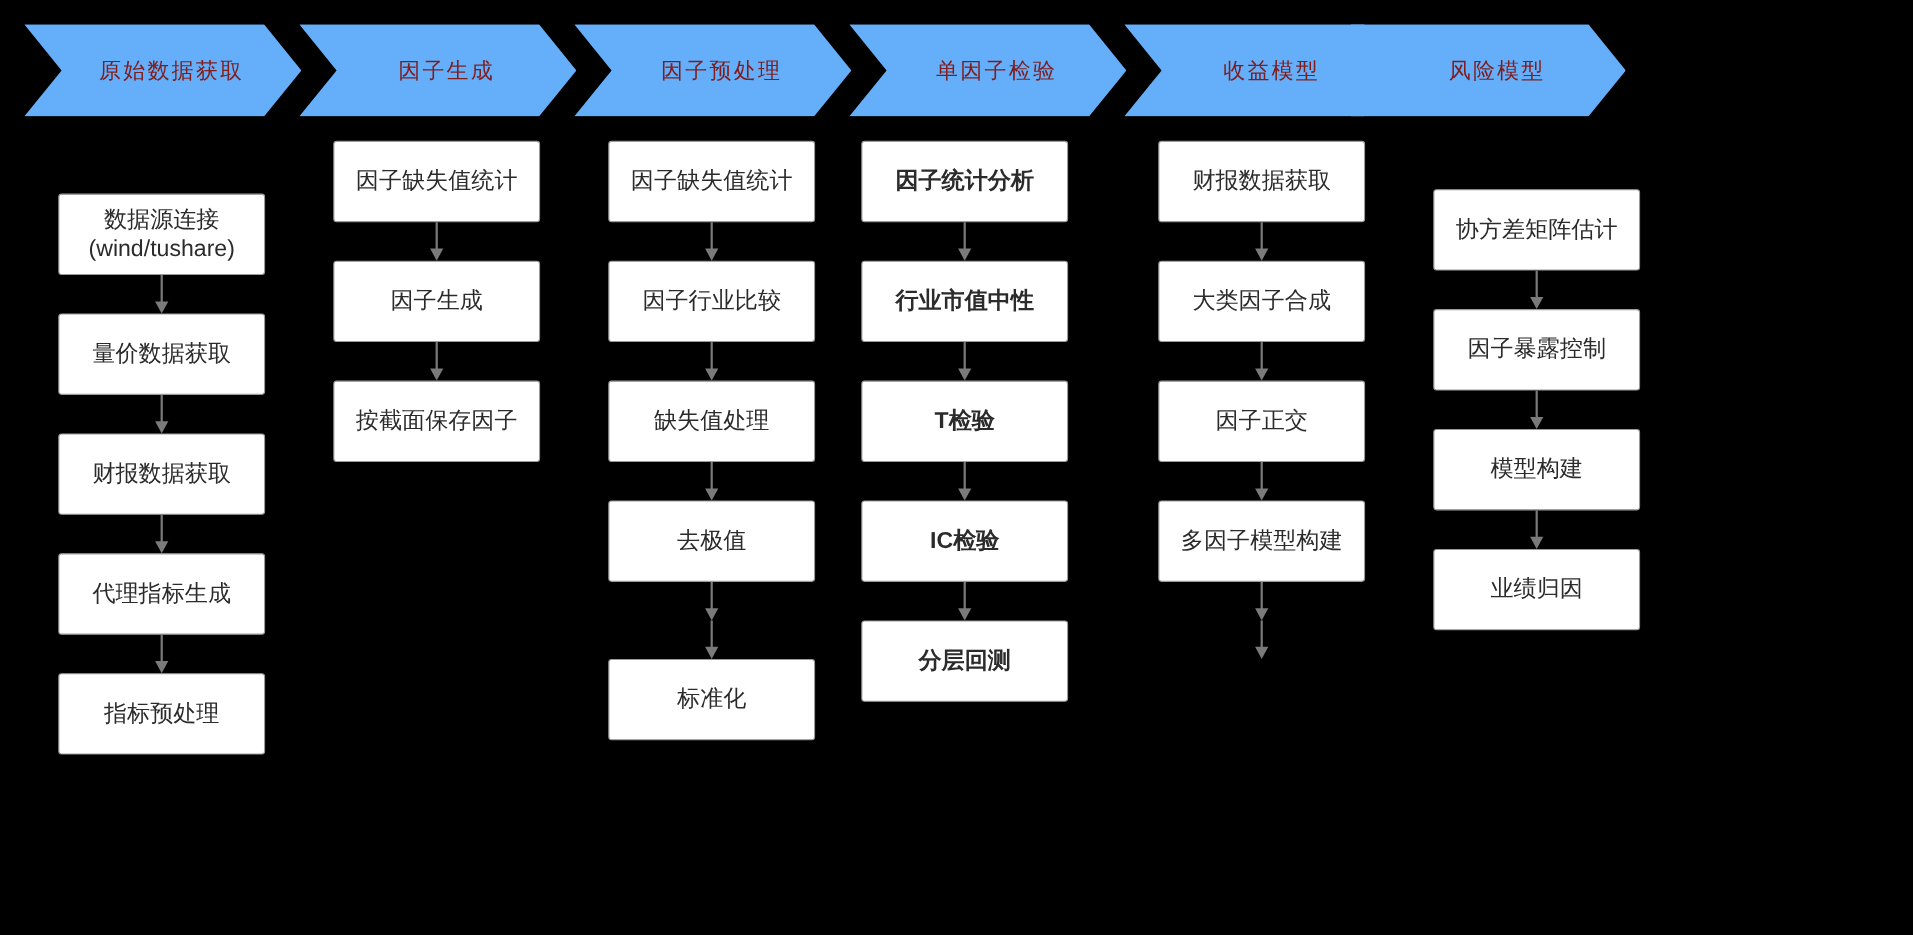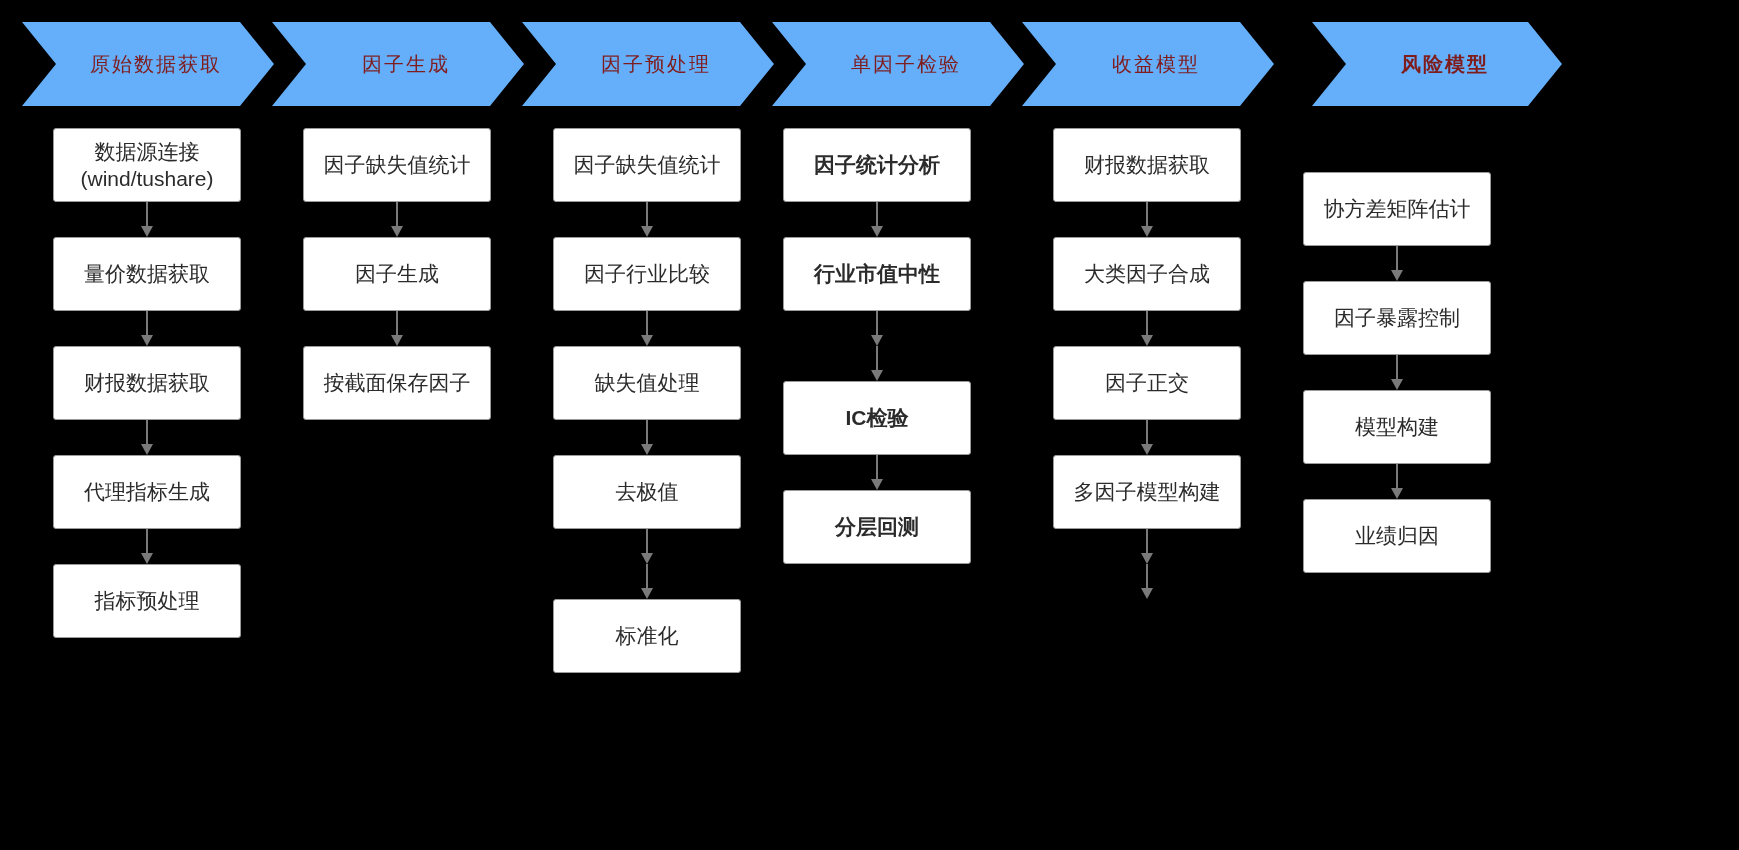--- a/index.html
+++ b/index.html
@@ -31,21 +31,21 @@
     width:188px;margin:0 auto;
     min-height:74px;
     background:#ffffff;
     border:1.6px solid #9b9b9b;
     border-radius:3px;
     display:flex;align-items:center;justify-content:center;
     text-align:center;
     color:#2b2b2b;font-size:21px;line-height:1.3;
     padding:4px 6px;
   }
-  .node.two-line{min-height:74px;}
+  .node.two-line{min-height:74px;margin-top:48px;}
   .connector{
     position:relative;height:35px;width:100%;
   }
   .connector .stem{
     position:absolute;left:50%;top:0;transform:translateX(-50%);
     width:2px;height:25px;background:#7a7a7a;
   }
   .connector .head{
     position:absolute;left:50%;top:24px;transform:translateX(-50%);
     width:0;height:0;
@@ -67,21 +67,21 @@
       </div>
       <div class="chevron" style="left: 522px; width: 252px; background: rgb(101, 174, 250);">
         <span>因子预处理</span>
       </div>
       <div class="chevron" style="left: 772px; width: 252px; background: rgb(101, 174, 250);">
         <span>单因子检验</span>
       </div>
       <div class="chevron" style="left: 1022px; width: 252px; background: rgb(101, 174, 250);">
         <span>收益模型</span>
       </div>
-      <div class="chevron" style="left: 1312px; width: 250px; background: rgb(101, 174, 250); font-weight: bold;">
+      <div class="chevron" style="left: 1228px; width: 250px; background: rgb(101, 174, 250);">
         <span>风险模型</span>
       </div>
     </div>
   <div id="columns">
       <div class="column" style="left: 22px; width: 250px;">
         <div class="node-wrap">
           <div class="node two-line">数据源连接<br>(wind/tushare)</div>
         </div>
         <div class="connector">
           <div class="stem"></div>
@@ -176,20 +176,23 @@
           <div class="stem"></div>
           <div class="head"></div>
         </div>
         <div class="node-wrap">
           <div class="node">行业市值中性</div>
         </div>
         <div class="connector">
           <div class="stem"></div>
           <div class="head"></div>
         </div>
+        <div class="node-wrap">
+          <div class="node">T检验</div>
+        </div>
         <div class="connector">
           <div class="stem"></div>
           <div class="head"></div>
         </div>
         <div class="node-wrap">
           <div class="node">IC检验</div>
         </div>
         <div class="connector">
           <div class="stem"></div>
           <div class="head"></div>

